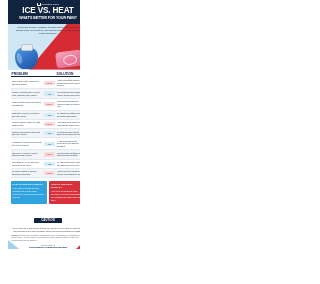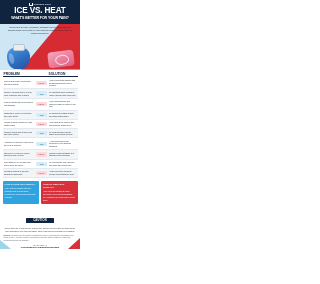--- a/index.html
+++ b/index.html
@@ -1,19 +1,19 @@
 <!DOCTYPE html>
 <html><head>
 <meta charset="utf-8">
 <style>
   html,body{margin:0;padding:0;background:#ffffff;}
   body{width:80px;height:284px;overflow:hidden;
        font-family:"Liberation Sans","DejaVu Sans",sans-serif;
        -webkit-font-smoothing:antialiased;}
-  .page{position:relative;width:80px;height:284px;background:#ffffff;overflow:hidden;}
+  .page{position:relative;width:80px;height:284px;background:#ffffff;overflow:hidden;margin-left:8px;}
 
   
   .header{background:#10233f;padding:2.5px 3px 3px;text-align:center;}
   .logo-row{display:flex;align-items:center;justify-content:center;gap:1px;margin-bottom:1.5px;}
   .logo-mark{width:3.4px;height:3.4px;background:#ffffff;position:relative;flex:0 0 auto;}
   .logo-mark::before{content:"";position:absolute;left:0.7px;top:0.7px;width:2px;height:2px;background:#10233f;}
   .logo-text{font-size:2px;letter-spacing:0.12px;color:#e8edf4;font-weight:600;white-space:nowrap;
              transform:scale(1);transform-origin:left center;}
   .title{font-size:8.2px;font-weight:bold;color:#ffffff;letter-spacing:-0.15px;line-height:1;margin:0.5px 0 1.5px;}
   .subtitle{font-size:3.5px;font-weight:bold;color:#ffffff;letter-spacing:-0.05px;line-height:1;}

